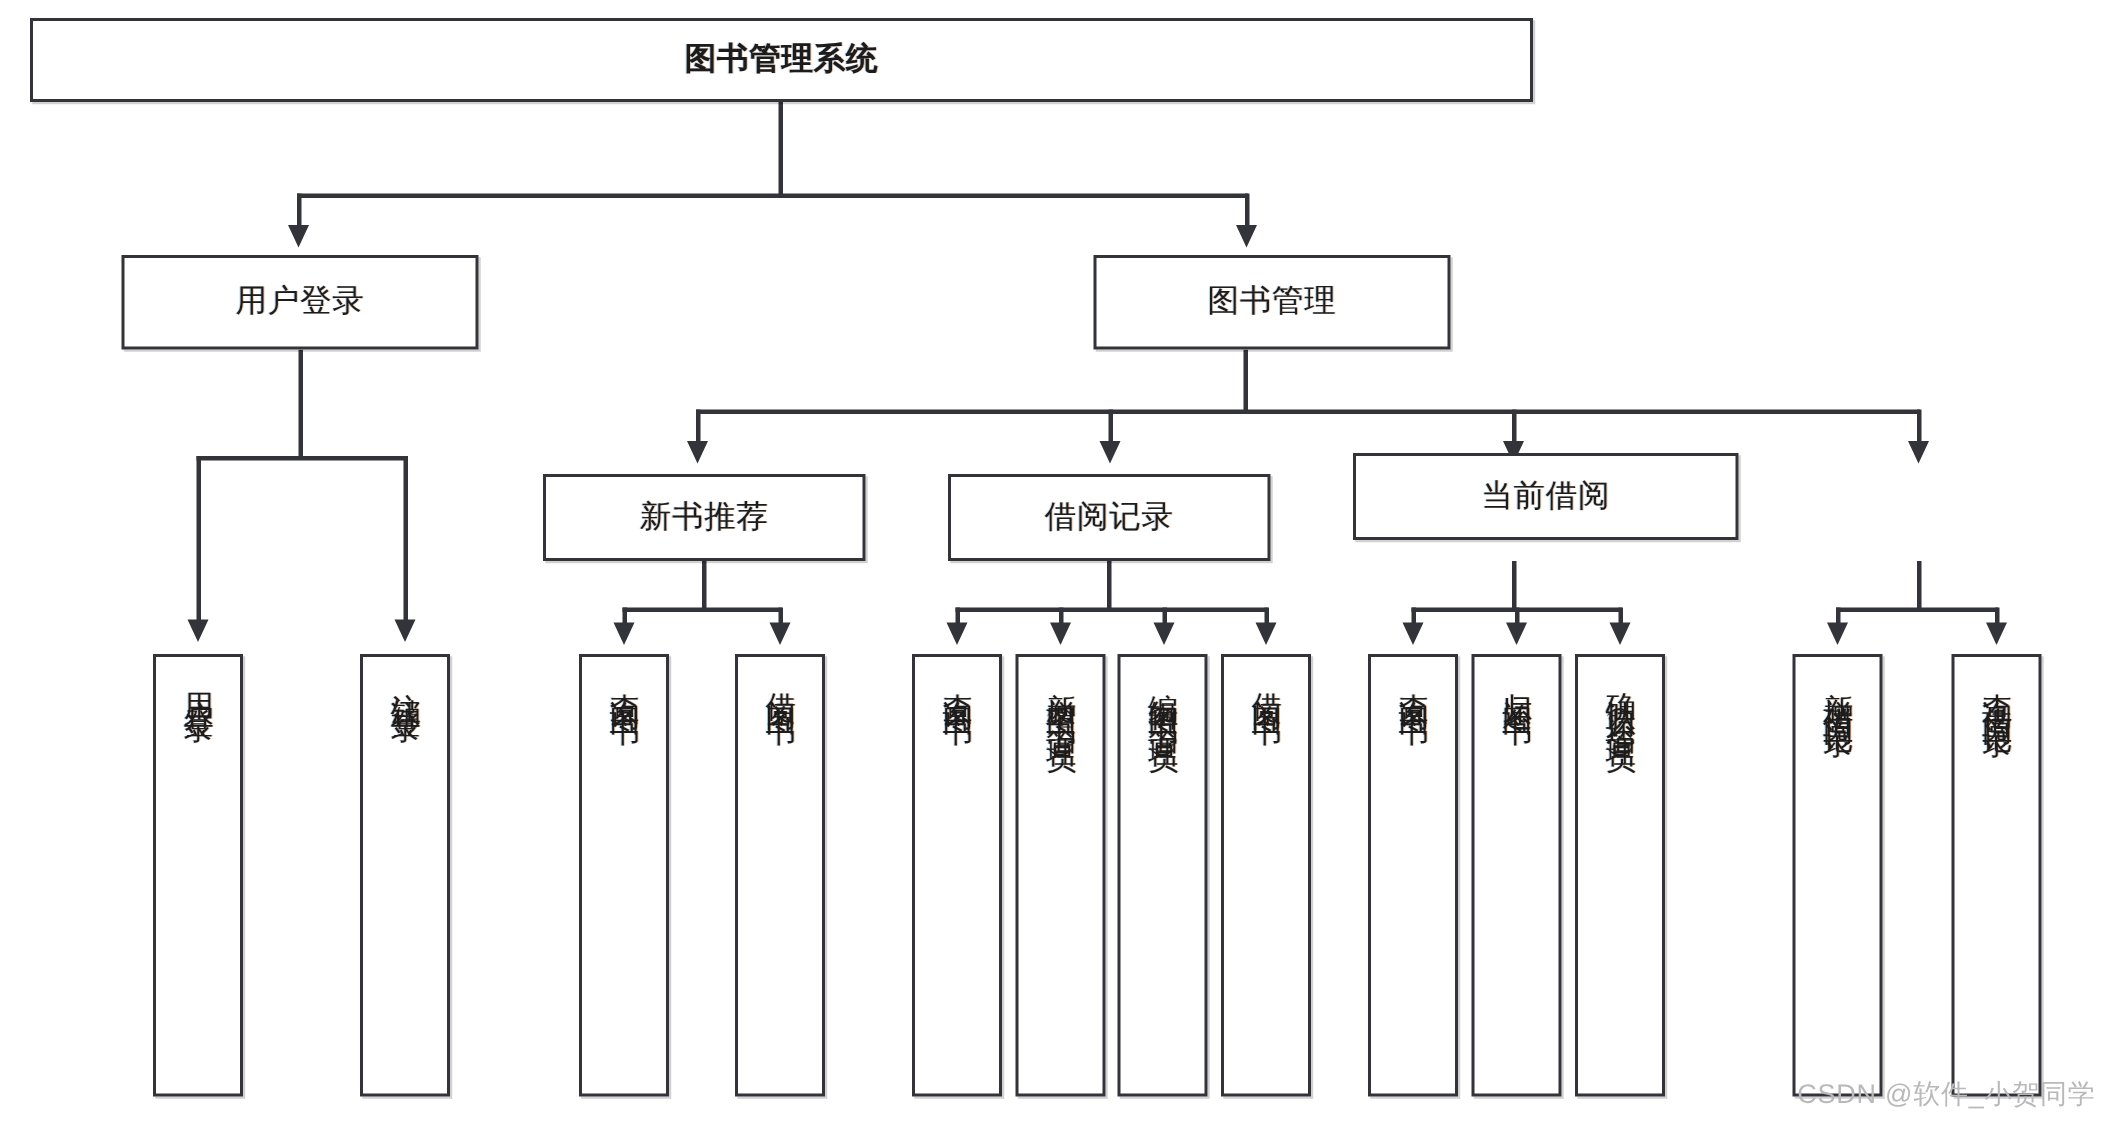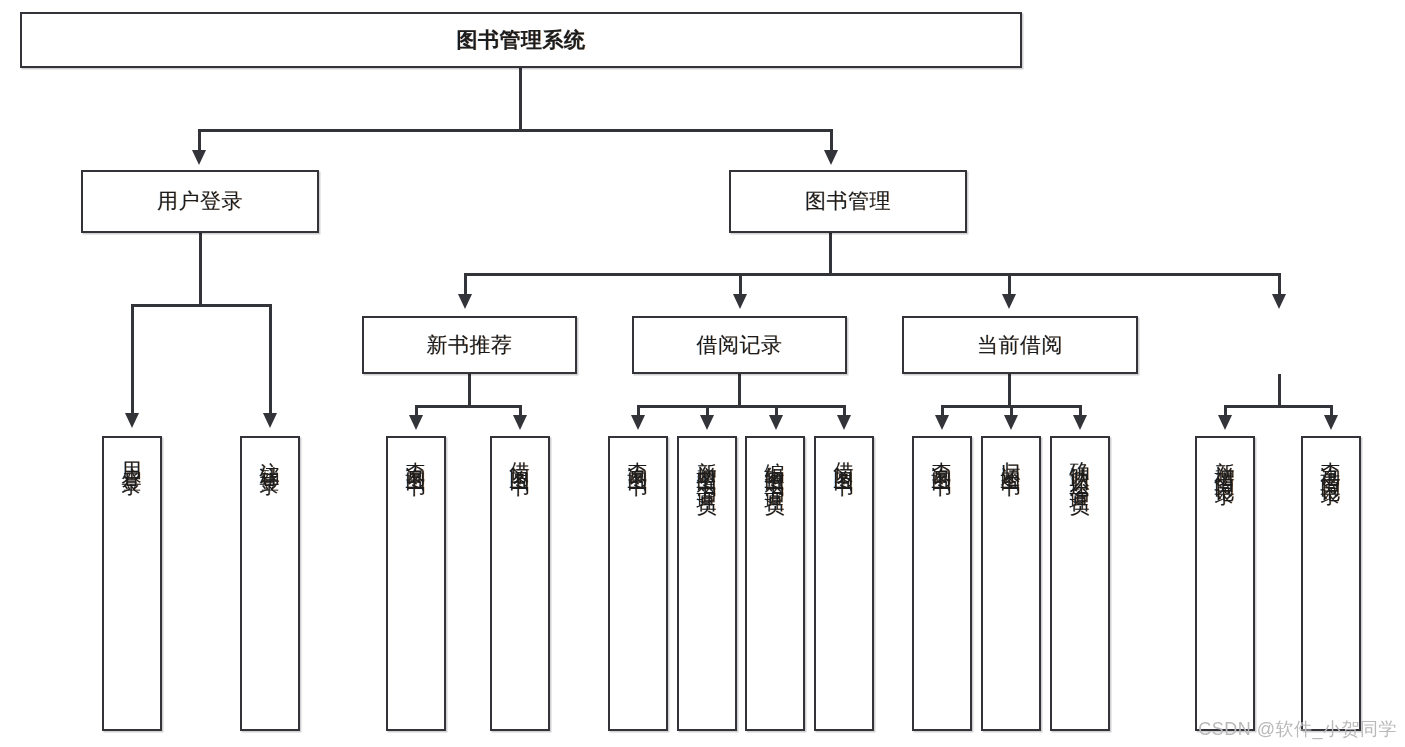--- a/index.html
+++ b/index.html
@@ -140,21 +140,21 @@
   <div class="arrow" style="left:1002px; top:294px;"></div>
   <div class="edge v" style="left:1278px; top:273px; height:24px;"></div>
   <div class="arrow" style="left:1272px; top:294px;"></div>
 
   <div class="node horiz" style="left:362px; top:316px; width:215px; height:58px;">
     <span class="lbl">新书推荐</span>
   </div>
   <div class="node horiz" style="left:632px; top:316px; width:215px; height:58px;">
     <span class="lbl">借阅记录</span>
   </div>
-  <div class="node horiz" style="left:902px; top:316px; width:236px; height:58px;">
+  <div class="node horiz" style="left:902px; top:302px; width:257px; height:58px;">
     <span class="lbl">当前借阅</span>
   </div>
 
   <div class="edge v" style="left:468px; top:374px; height:32px;"></div>
   <div class="edge h" style="left:415px; top:405px; width:106px;"></div>
   <div class="edge v" style="left:415px; top:405px; height:13px;"></div>
   <div class="arrow" style="left:409px; top:415px;"></div>
   <div class="edge v" style="left:519px; top:405px; height:13px;"></div>
   <div class="arrow" style="left:513px; top:415px;"></div>
 

